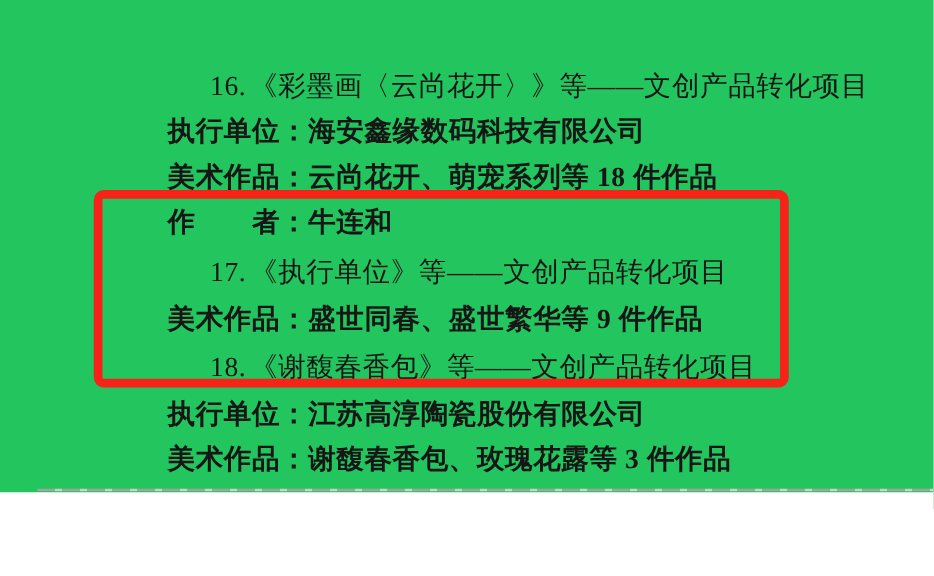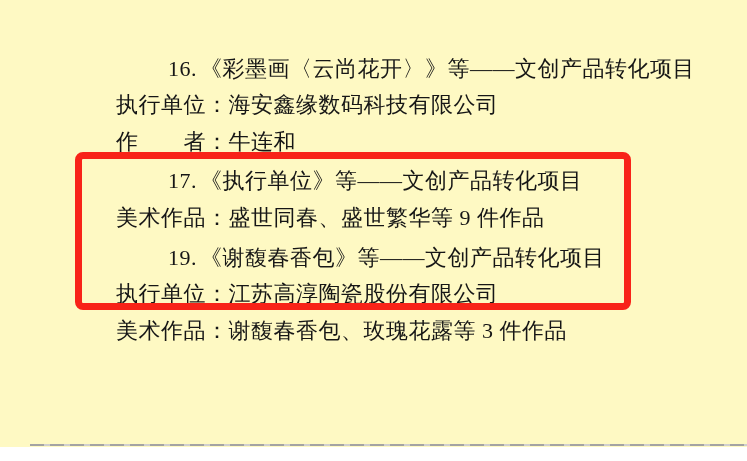--- a/index.html
+++ b/index.html
@@ -3,22 +3,22 @@
 <meta charset="utf-8">
 <style>
   html, body {
     margin: 0;
     padding: 0;
     background: #ffffff;
   }
   .doc {
     position: relative;
     width: 747px;
-    height: 447px;
-    background: #fef9c3;
+    height: 394px;
+    background: #22c55e;
     overflow: hidden;
     font-family: "Liberation Serif", "DejaVu Serif", serif;
     color: #161616;
     font-size: 22px;
   }
   .content {
     padding-top: 14px;
   }
   .entry {
     margin-bottom: 3px;
@@ -26,21 +26,22 @@
   .row {
     height: 36.6px;
     line-height: 36.6px;
     white-space: pre;
     letter-spacing: 0.5px;
   }
   .title-row {
     padding-left: 120px;
   }
   .detail-row {
-    padding-left: 68px;
+    padding-left: 86px;
+    font-weight: bold;
   }
   .num {
     display: inline-block;
     min-width: 32px;
   }
   .highlight-box {
     position: absolute;
     left: 75px;
     top: 152px;
     width: 556px;
@@ -68,36 +69,39 @@
   <div class="content">
 
     <div class="entry">
       <div class="row title-row">
         <span class="num">16.</span><span>《彩墨画〈云尚花开〉》等——文创产品转化项目</span>
       </div>
       <div class="row detail-row">
         <span>执行单位：</span><span>海安鑫缘数码科技有限公司</span>
       </div>
       <div class="row detail-row">
+        <span>美术作品：</span><span>云尚花开、萌宠系列等 18 件作品</span>
+      </div>
+      <div class="row detail-row">
         <span>作　　者：</span><span>牛连和</span>
       </div>
     </div>
 
     <div class="entry">
       <div class="row title-row">
         <span class="num">17.</span><span>《执行单位》等——文创产品转化项目</span>
       </div>
       <div class="row detail-row">
         <span>美术作品：</span><span>盛世同春、盛世繁华等 9 件作品</span>
       </div>
     </div>
 
     <div class="entry">
       <div class="row title-row">
-        <span class="num">19.</span><span>《谢馥春香包》等——文创产品转化项目</span>
+        <span class="num">18.</span><span>《谢馥春香包》等——文创产品转化项目</span>
       </div>
       <div class="row detail-row">
         <span>执行单位：</span><span>江苏高淳陶瓷股份有限公司</span>
       </div>
       <div class="row detail-row">
         <span>美术作品：</span><span>谢馥春香包、玫瑰花露等 3 件作品</span>
       </div>
       <div class="row detail-row">
         
       </div>

